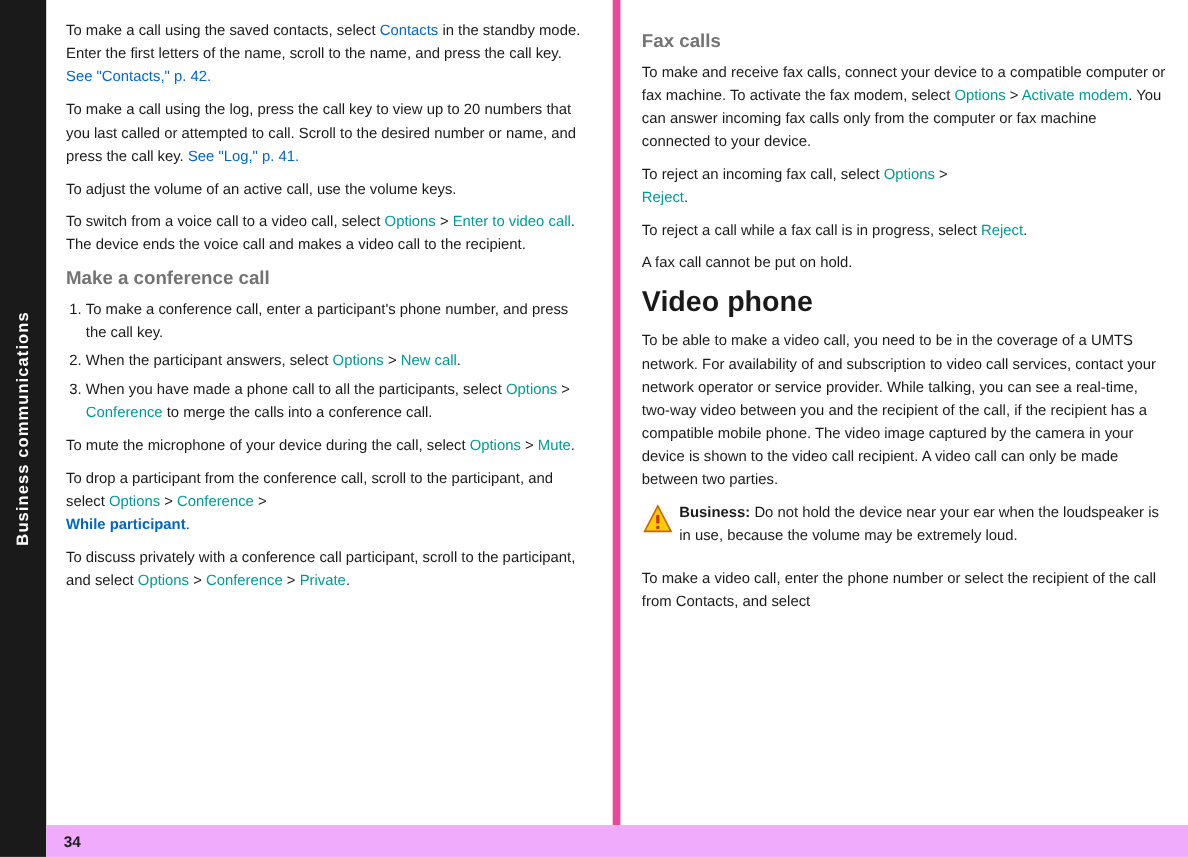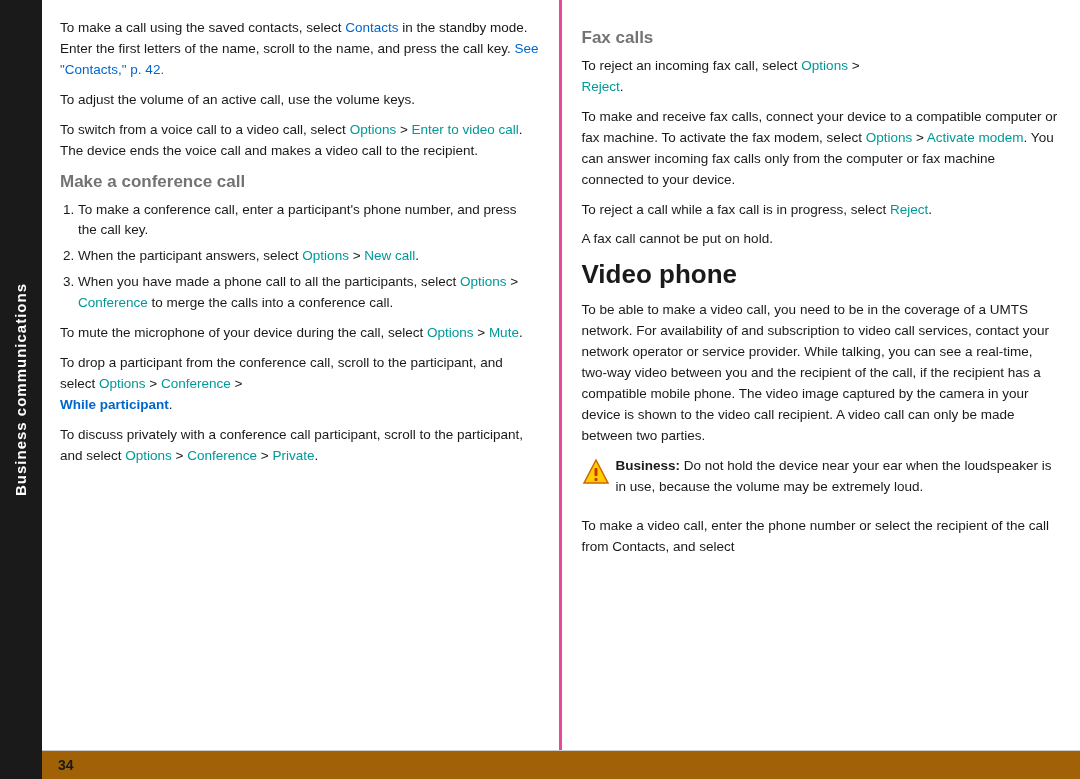--- a/index.html
+++ b/index.html
@@ -40,21 +40,21 @@
     }
 
     .columns {
       display: flex;
       flex: 1;
     }
 
     .left-col {
       flex: 1;
       padding: 18px 20px 18px 18px;
-      border-right: 3px solid #ec4899;
+      border-right: 7px solid #ec4899;
     }
 
     .right-col {
       flex: 1;
       padding: 18px 20px 18px 20px;
     }
 
     .section-heading {
       font-size: 17px;
       font-weight: bold;
@@ -98,21 +98,21 @@
       line-height: 1.55;
       margin-bottom: 5px;
       color: #1a1a1a;
     }
 
     .footer-bar {
       display: flex;
       align-items: center;
       border-top: 1px solid #ccc;
       padding: 6px 16px;
-      background: #a16207;
+      background: #f0abfc;
     }
 
     .page-num {
       font-size: 14px;
       font-weight: bold;
       color: #1a1a1a;
     }
 
     .warning-block {
       display: flex;
@@ -146,20 +146,24 @@
 
     <div class="left-col">
 
       <p>
         To make a call using the saved contacts, select
         <a class="link-blue">Contacts</a>
         in the standby mode. Enter the first letters of the name, scroll to the name, and press the call key.
         <a class="link-blue">See "Contacts," p. 42.</a>
       </p>
 
+      <p>
+        To make a call using the log, press the call key to view up to 20 numbers that you last called or attempted to call. Scroll to the desired number or name, and press the call key.
+        <a class="link-blue">See "Log," p. 41.</a>
+      </p>
 
       <p>
         To adjust the volume of an active call, use the volume keys.
       </p>
 
       <p>
         To switch from a voice call to a video call, select
         <a class="link-teal">Options</a>
         &gt; <a class="link-teal">Enter to video call</a>.
         The device ends the voice call and makes a video call to the recipient.
@@ -206,30 +210,30 @@
         </p>
       </div>
     </div>
 
     <div class="right-col">
 
       <div>
         <h2 class="section-heading">Fax calls</h2>
 
         <p>
-          To reject an incoming fax call, select
-          <a class="link-teal">Options</a>
-          &gt; <br><a class="link-teal">Reject</a>.
-        </p>
-
-        <p>
           To make and receive fax calls, connect your device to a compatible computer or fax machine. To activate the fax modem, select
           <a class="link-teal">Options</a>
           &gt; <a class="link-teal">Activate modem</a>.
           You can answer incoming fax calls only from the computer or fax machine connected to your device.
+        </p>
+
+        <p>
+          To reject an incoming fax call, select
+          <a class="link-teal">Options</a>
+          &gt; <br><a class="link-teal">Reject</a>.
         </p>
 
         <p>
           To reject a call while a fax call is in progress, select
           <a class="link-teal">Reject</a>.
         </p>
 
         <p>
           A fax call cannot be put on hold.
         </p>

